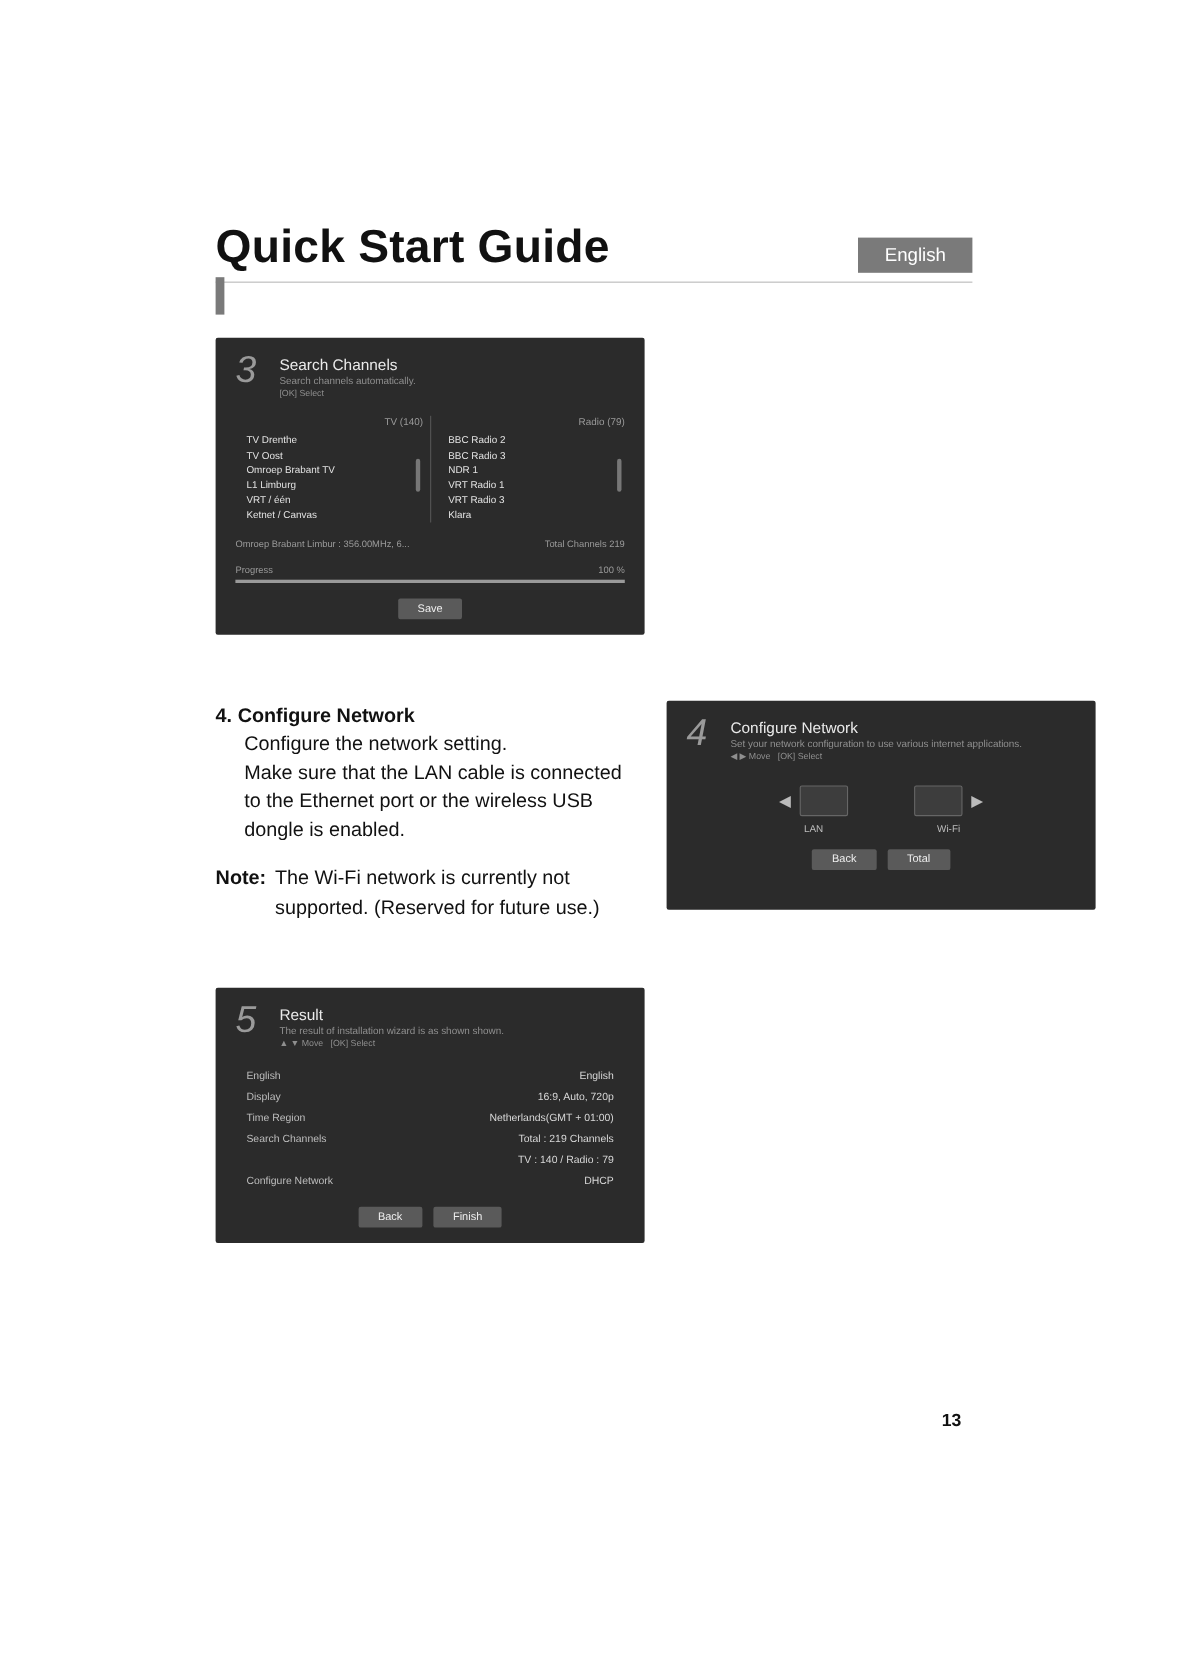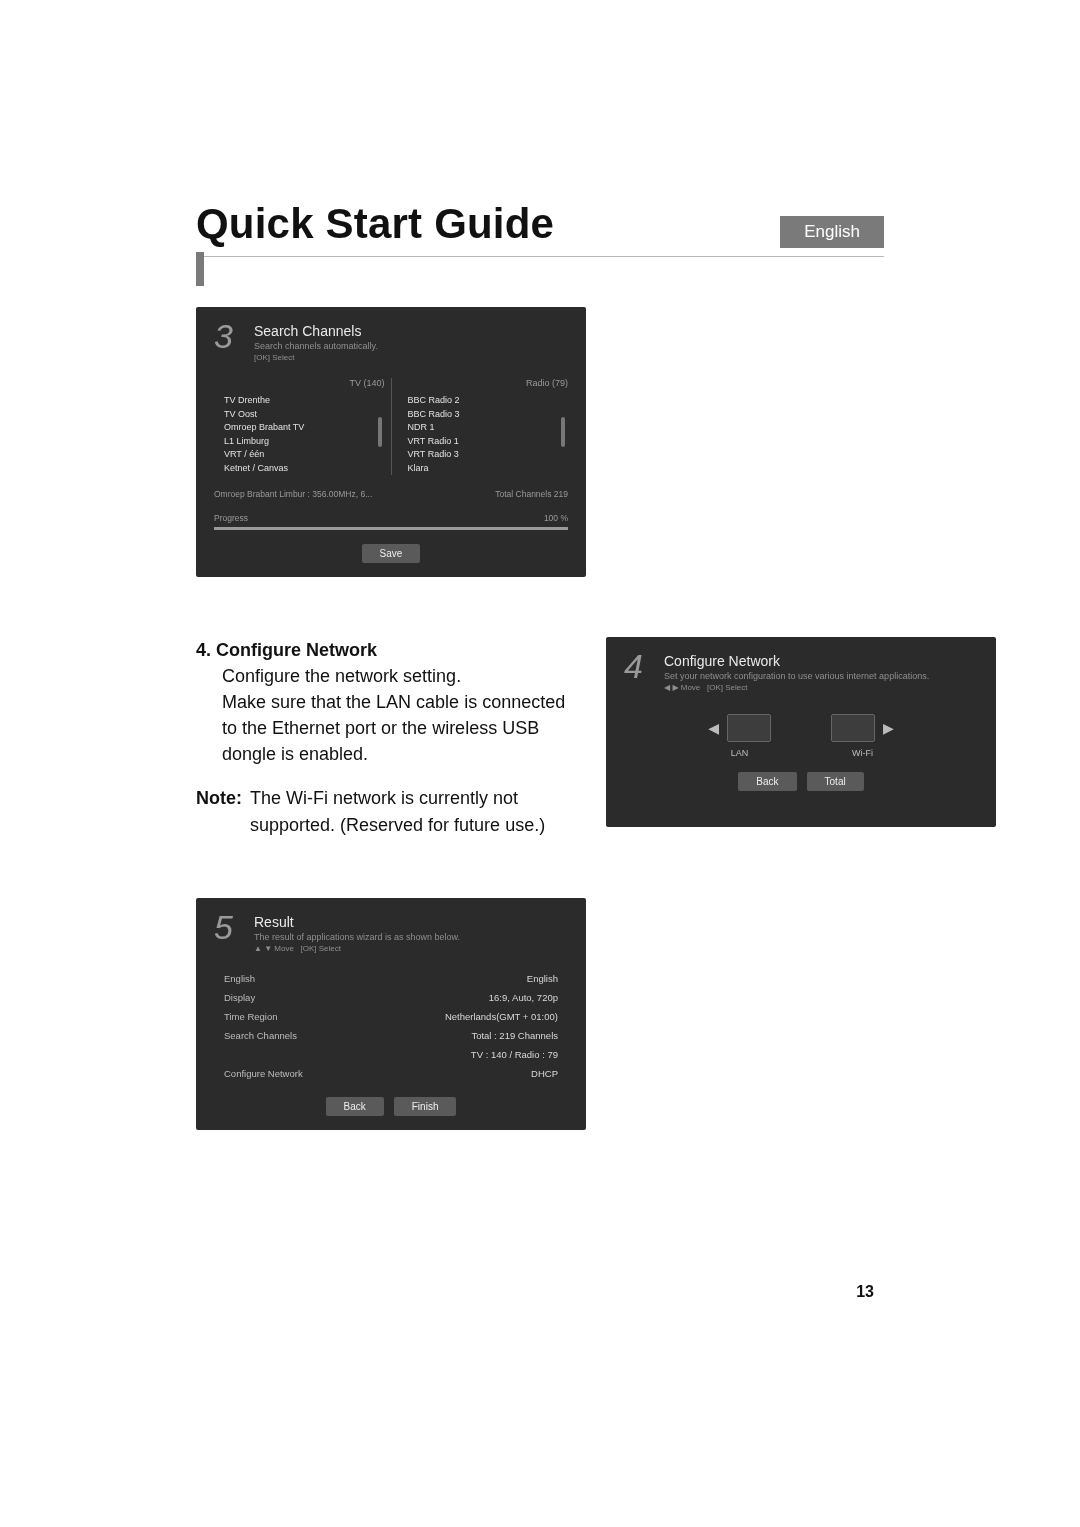--- a/index.html
+++ b/index.html
@@ -158,21 +158,21 @@
         </div>
       </div>
     </div>
 
     <div class="row">
       <div class="col-shot">
         <div class="shot">
           <div class="big-step">5</div>
           <div class="head">
             <div class="h-title">Result</div>
-            <div class="h-sub">The result of applications wizard is as shown below.</div>
+            <div class="h-sub">The result of installation wizard is as shown shown.</div>
             <div class="h-hint">
               <span>▲ ▼ Move</span>&nbsp;&nbsp;&nbsp;<span>[OK] Select</span>
             </div>
           </div>
           <div style="margin-top:16px;padding:0 6px">
             <div class="kv">
                 <span class="k">English</span>
                 <span class="v">English</span>
               </div>
             <div class="kv">

